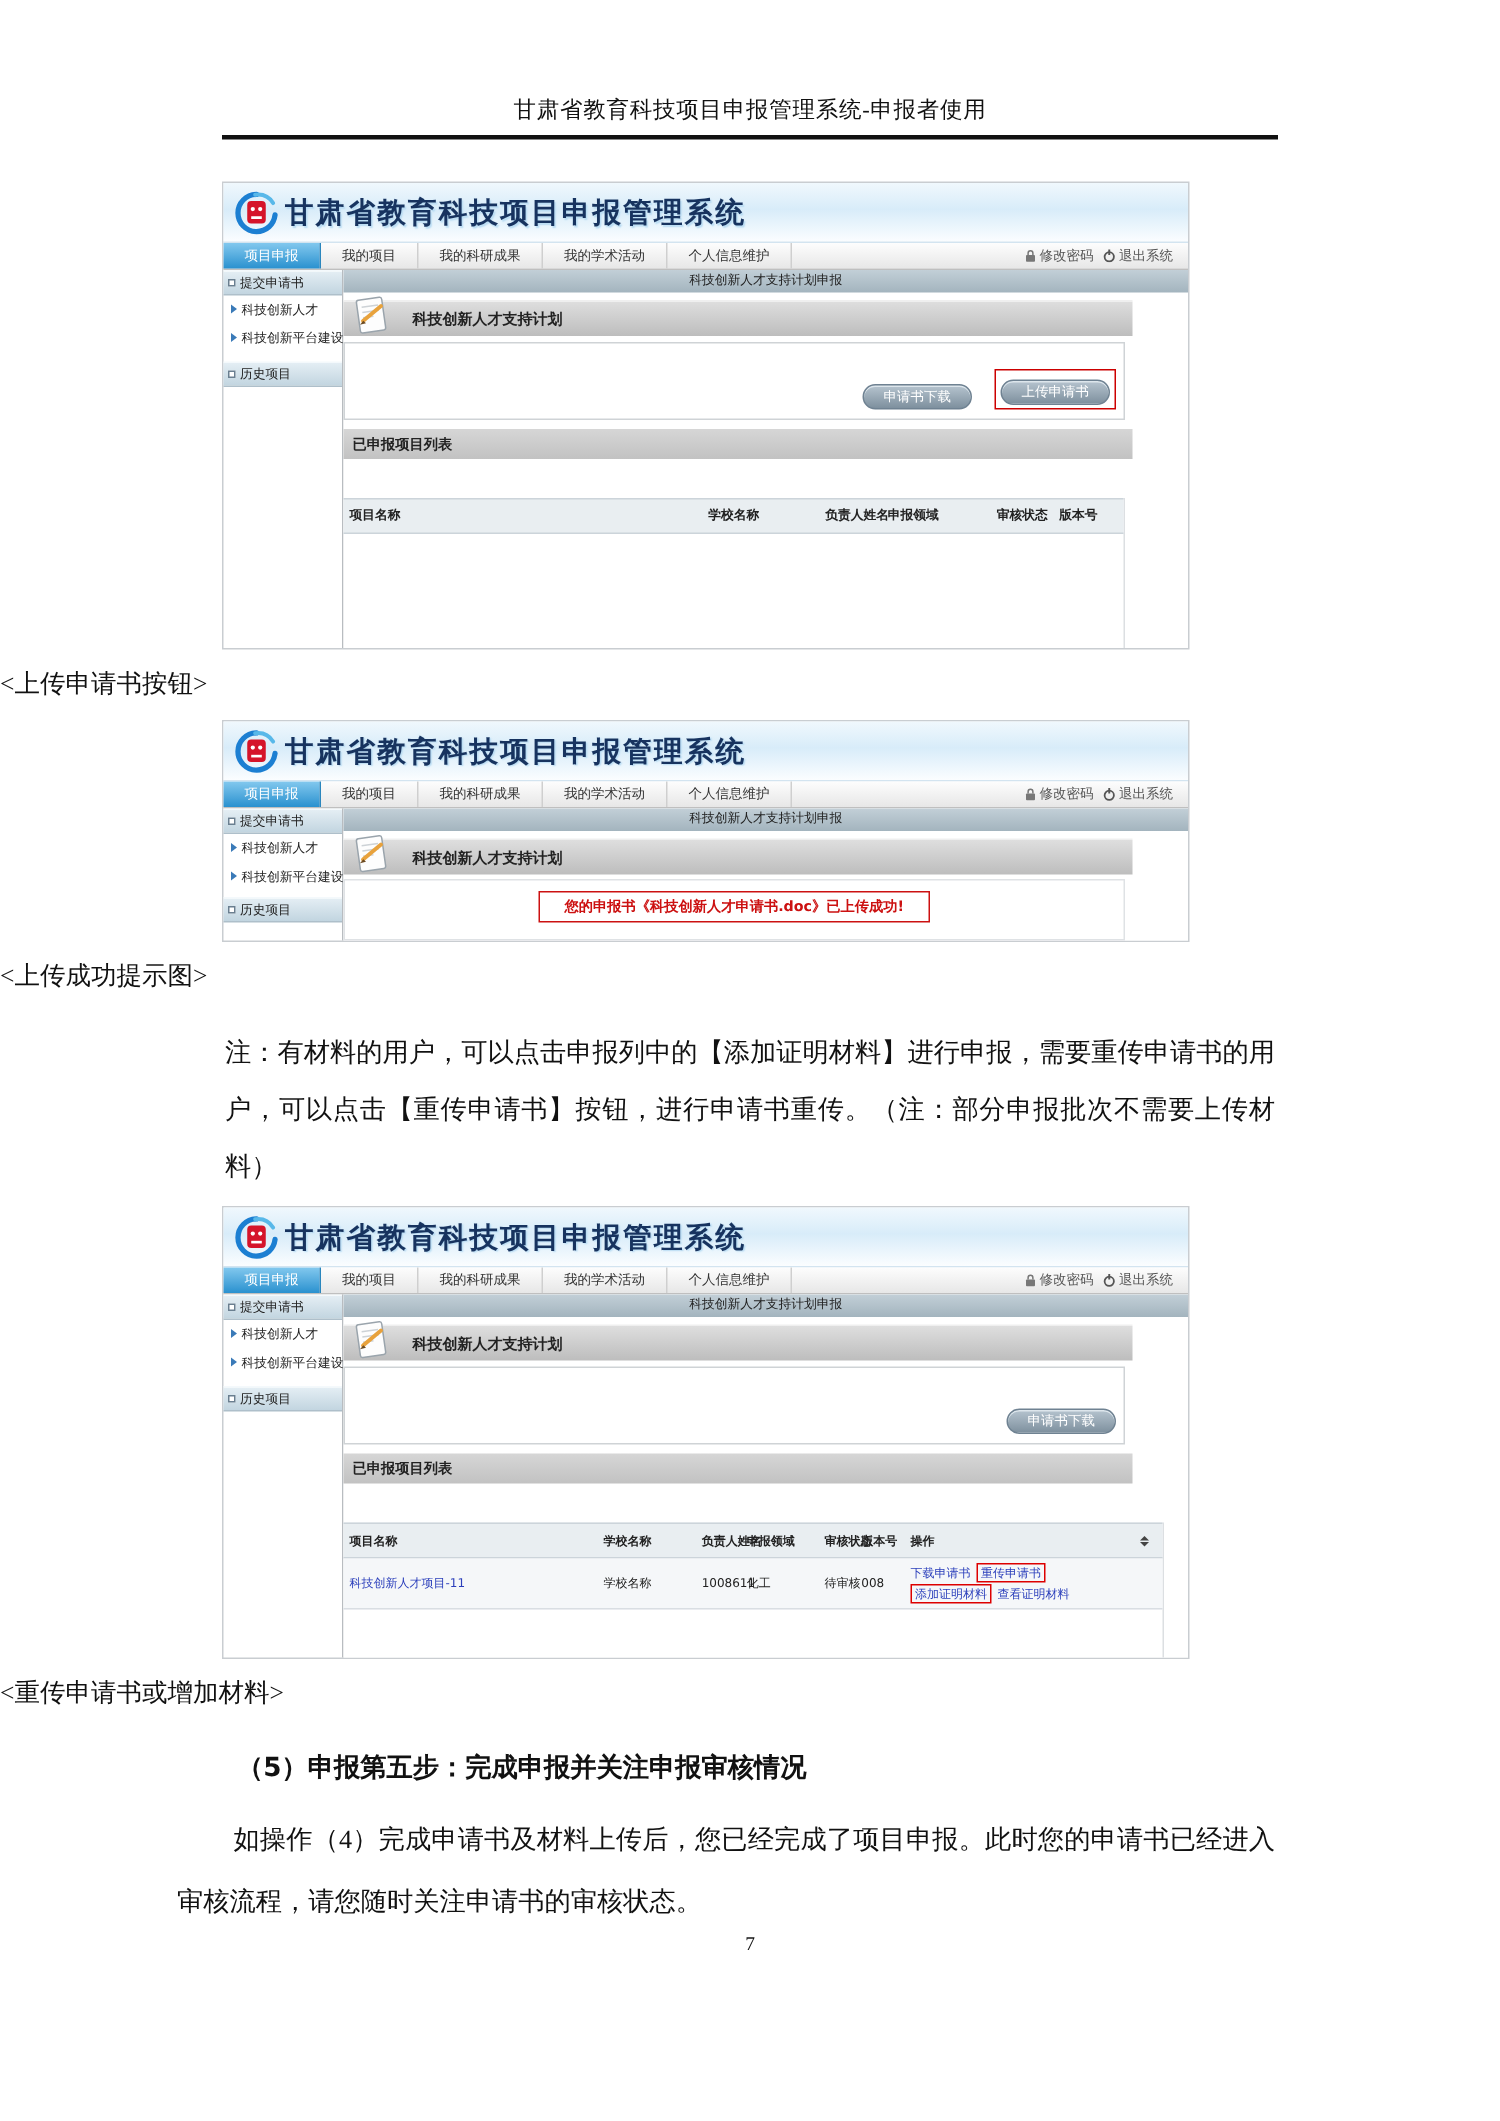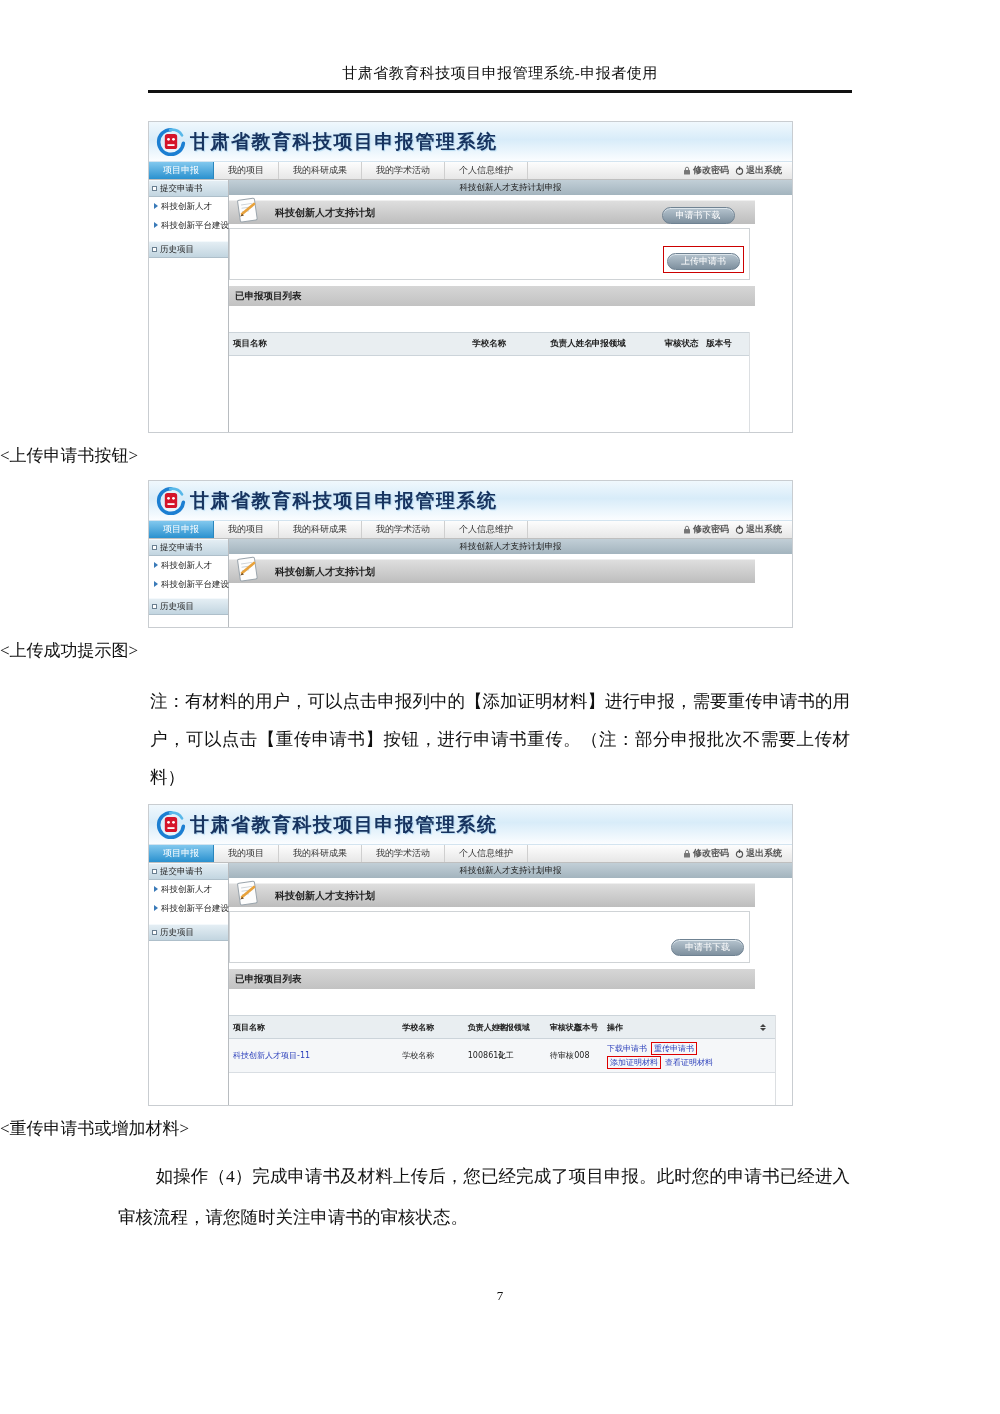--- a/index.html
+++ b/index.html
@@ -29,21 +29,21 @@
              border-bottom:1px solid #d3e4f0; }
   .logo-svg { margin-right:4px; }
   .logo-title { font-size:19px; font-weight:bold; color:#17335f; letter-spacing:1.5px;
                 text-shadow:1px 1px 1px #b9dcf3, -1px -1px 1px #dff0fb; }
 
   .nav { height:18px; display:flex; align-items:stretch; font-size:9px; color:#333;
          background:linear-gradient(#fdfdfd,#e7e7e7); border-bottom:1px solid #bfbfbf; }
   .tab { display:flex; align-items:center; padding:0 14px; border-right:1px solid #cfcfcf; cursor:default; }
   .tab.active { background:linear-gradient(#82c8ee,#2a91cf); color:#fff; min-width:62px;
                 justify-content:center; border-right:1px solid #2a86bd; }
-  .nav-right { margin-left:auto; display:flex; align-items:center; gap:2px; padding-right:6px; color:#555;font-weight:bold; }
+  .nav-right { margin-left:auto; display:flex; align-items:center; gap:2px; padding-right:6px; color:#555; }
   .nav-right span { margin-right:4px; }
 
   .shot-body { display:flex; }
   .sb { width:80px; border-right:1px solid #b8bcc0; display:flex; flex-direction:column; font-size:8.5px; }
   .sb-header { height:17px; display:flex; align-items:center; gap:3px; padding-left:3px;
                background:linear-gradient(#e4eef4,#c2d5e0); border-top:1px solid #f4f9fc; border-bottom:1px solid #aebfca; }
   .sq { width:5px; height:5px; border:1px solid #6a7f90; background:#fff; display:inline-block; flex:none; }
   .sb-item { padding:4px 0 3px 12px; position:relative; white-space:nowrap; }
   .tri { position:absolute; left:5px; top:6px; width:0; height:0;
          border-left:4px solid #3a7ab8; border-top:3px solid transparent; border-bottom:3px solid transparent; }
@@ -51,21 +51,21 @@
 
   .main { flex:1; display:flex; flex-direction:column; background:#fff; min-width:0; }
   .banner { height:15px; line-height:15px; text-align:center; font-size:8.5px; color:#222;
             background:linear-gradient(#c2cfd7,#a3b4be); }
   .iconbar { height:24px; margin:5px 37px 0 0; display:flex; align-items:center; padding-left:46px;
              background:linear-gradient(#dedede,#bdbdbd); border-top:1px solid #efefef;
              font-size:10px; font-weight:bold; position:relative; }
   .note-icon { position:absolute; left:5px; top:-5px; }
 
   .panel { margin:4px 42px 0 0; border:1px solid #cfd3d6; height:52px; position:relative; }
-  .btn-row { position:absolute; right:5px; bottom:6px; display:flex; align-items:center; gap:22px;flex-direction:column; }
+  .btn-row { position:absolute; right:5px; bottom:6px; display:flex; align-items:flex-end; gap:4px; }
   .pill { height:17px; padding:0 13px; border:1px solid #6f8292; border-radius:9px; cursor:pointer;
           background:linear-gradient(#b6c4cf,#7e909e); color:#fff; font-size:9px;
           font-family:"DejaVu Sans",sans-serif; box-shadow:inset 0 1px 0 #dde6ec; white-space:nowrap; }
   .redbox { border:1px solid #cc0000; padding:2px 3px; display:inline-block;margin-left:11px; }
 
   .listbar { height:20px; margin:6px 37px 0 0; display:flex; align-items:center; padding-left:6px;
              background:linear-gradient(#d6d6d6,#c2c2c2); font-size:9.5px; font-weight:bold; }
   .tgap { height:26px; }
 
   .twrap1 { margin-right:42px; border-right:1px solid #dcdfe2; }
@@ -236,20 +236,23 @@
           <svg class="note-icon" width="28" height="30" viewBox="0 0 28 30">
             <g transform="rotate(-8 14 15)">
                 <rect x="5" y="3" width="17" height="22" rx="1.5" fill="#fdfdfd" stroke="#9aa4ac"></rect>
                 <path d="M8 8 h11 M8 11.5 h11 M8 15 h7" stroke="#cdd2d6" stroke-width="1"></path>
               </g>
             <path d="M8 18 L20 8" stroke="#e8a23c" stroke-width="2.6" stroke-linecap="round"></path>
             <path d="M6 20.5 l2.2-2.6 1.8 1.6 z" fill="#6b4a22"></path>
           </svg>
           <span>科技创新人才支持计划</span>
         </div>
+        <div class="msg-area">
+          <div class="msg">您的申报书《科技创新人才申请书.doc》已上传成功!</div>
+        </div>
       </div>
     </div>
   </div>
 
   <div class="caption">&lt;上传成功提示图&gt;</div>
 
   <p class="note-para">注：有材料的用户，可以点击申报列中的【添加证明材料】进行申报，需要重传申请书的用户，可以点击【重传申请书】按钮，进行申请书重传。（注：部分申报批次不需要上传材料）</p>
 
   <div class="shot shot3">
     <div class="app-top">
@@ -350,16 +353,17 @@
             </div>
           </div>
           <div class="tempty3"></div>
         </div>
       </div>
     </div>
   </div>
 
   <div class="caption" style="">&lt;重传申请书或增加材料&gt;</div>
 
+  <h3 class="sec-heading">（5）申报第五步：完成申报并关注申报审核情况</h3>
   <p class="sec-body">如操作（4）完成申请书及材料上传后，您已经完成了项目申报。此时您的申请书已经进入审核流程，请您随时关注申请书的审核状态。</p>
 
   <div class="page-num">7</div>
 </div>
 
 </body></html>

